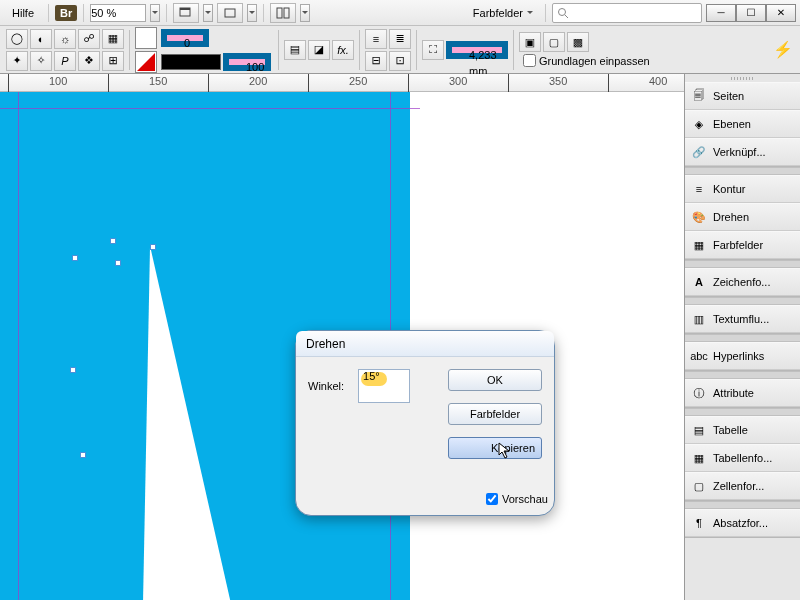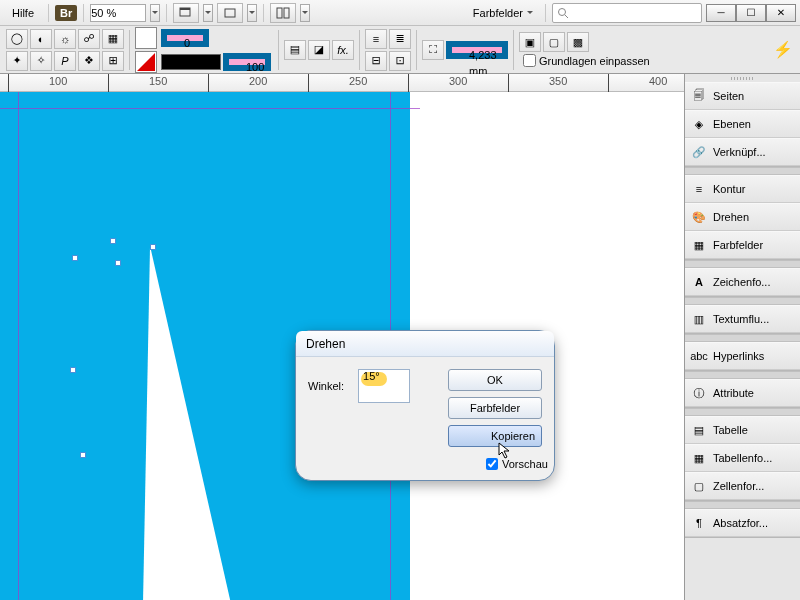--- a/index.html
+++ b/index.html
@@ -56,24 +56,24 @@
 
 .dialog { position: absolute; left: 295px; top: 330px; width: 260px; background: #f0f0f0; border: 1px solid #6a8cb0; border-radius: 16px; box-shadow: 0 4px 14px rgba(0,0,0,0.35); }
 .dialog .titlebar { height: 26px; background: linear-gradient(#fdfdfe,#e3ecf7); border-bottom: 1px solid #c8d4e2; border-radius: 6px 6px 0 0; padding: 0 10px; display: flex; align-items: center; font-size: 12px; }
 .dialog .body { padding: 12px 12px 10px 12px; display: flex; gap: 12px; }
 .dialog .left { flex: 1; }
 .dialog .field-row { display: flex; align-items: center; gap: 14px; }
 .dialog .field-row label { }
 .dialog .ang-input { width: 52px; height: 34px; border: 1px solid #9cb2cc; background: #fff; padding: 0 4px; position: relative; }
 .dialog .ang-hl { position: absolute; left: 2px; top: 2px; width: 26px; height: 14px; background: rgba(255,210,70,0.9); border-radius: 8px; z-index: 0; }
 .dialog .ang-text { position: relative; z-index: 1; }
-.dialog .btns { display: flex; flex-direction: column; gap: 6px; width: 94px; }
+.dialog .btns { display: flex; flex-direction: column; gap: 12px; width: 94px; }
 .dialog .btn { height: 22px; border: 1px solid #8a9db3; background: linear-gradient(#fefefe,#e2e9f2); border-radius: 3px; display: flex; align-items: center; justify-content: center; cursor: pointer; }
 .dialog .btn.active { background: linear-gradient(#dfeafe,#b8cfef); border-color: #5a7fb0; padding-left: 36px; }
-.dialog .prev-row { display: flex; align-items: center; gap: 4px; margin-top: 5px; justify-content: flex-start; padding-left: 38px; }
+.dialog .prev-row { display: flex; align-items: center; gap: 4px; margin-top: 22px; justify-content: flex-start; padding-left: 38px; }
 .dialog .prev-row input { width: 12px; height: 12px; }
 .cursor { position: absolute; left: 498px; top: 442px; width: 14px; height: 18px; z-index: 50; }
 .cursor svg { width: 14px; height: 18px; }
 </style>
 </head>
 <body>
 
 <div class="menubar">
   <span class="txt">Hilfe</span>
   <div class="sep"></div>

